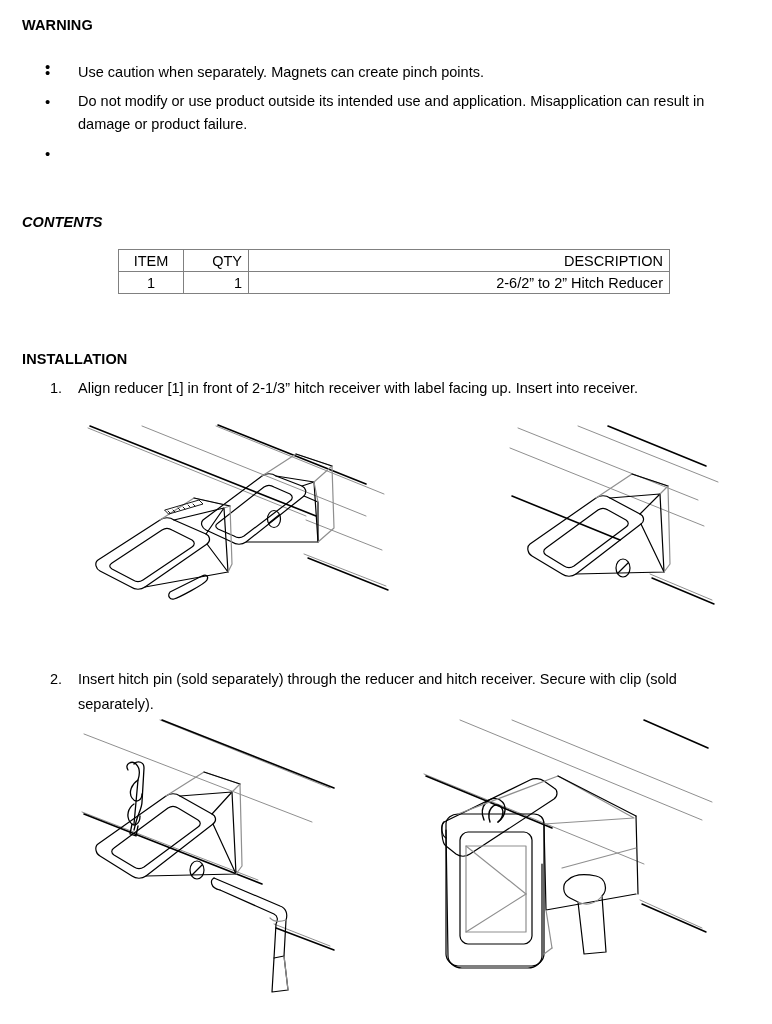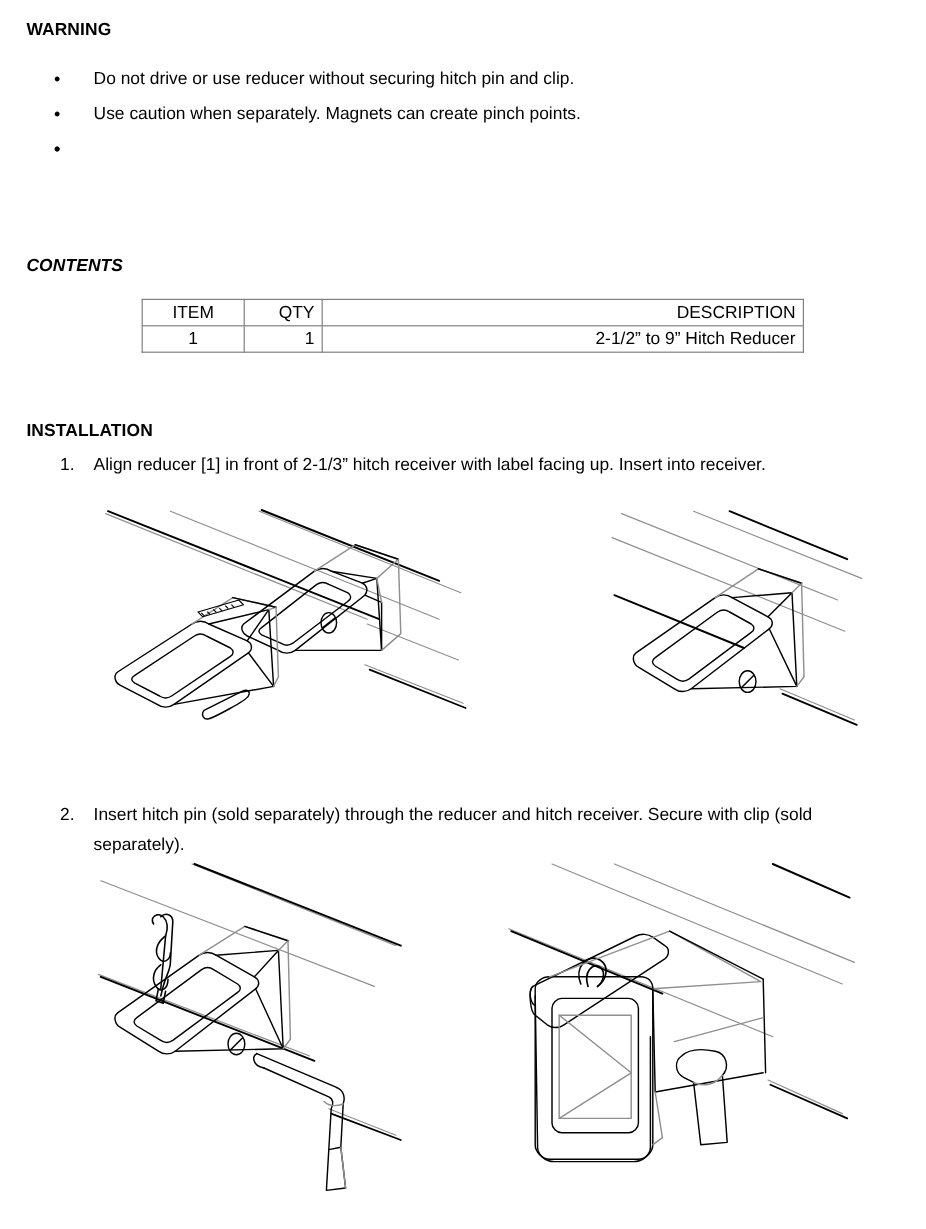--- a/index.html
+++ b/index.html
@@ -70,21 +70,21 @@
     table-layout: fixed;
   }
   .contents-table td, .contents-table th {
     border: 1px solid #808080;
     font-size: 14.5px;
     font-weight: normal;
     height: 22px;
     padding: 1px 6px;
     box-sizing: border-box;
   }
-  .col-item { width: 85px; text-align: center; }
+  .col-item { width: 65px; text-align: center; }
   .col-qty  { width: 65px; text-align: right; }
   .col-desc { text-align: right; padding-left: 8px; }
 
   
   .step {
     position: absolute;
     left: 0;
     width: 772px;
   }
   .step-body {
@@ -121,49 +121,49 @@
 </head>
 <body>
 
 <div class="page">
 
   <div class="section-heading" id="heading-warning">WARNING</div>
 
   <div class="bullet-list">
     <div class="bullet-row">
       <span class="dot">•</span>
-      <span class="btext">Do not drive or use reducer without securing hitch pin and clip.</span>
     </div>
     <div class="bullet-row">
       <span class="dot">•</span>
       <span class="btext">Use caution when separately. Magnets can create pinch points.</span>
     </div>
     <div class="bullet-row">
       <span class="dot">•</span>
+      <span class="btext">Do not modify or use product outside its intended use and application. Misapplication can result in damage or product failure.</span>
     </div>
     <div class="bullet-row">
       <span class="dot">•</span>
     </div>
   </div>
 
   <div class="section-heading" id="heading-contents">CONTENTS</div>
 
   <table class="contents-table">
     <thead>
       <tr>
         <th class="col-item">ITEM</th>
         <th class="col-qty">QTY</th>
         <th class="col-desc">DESCRIPTION</th>
       </tr>
     </thead>
     <tbody>
       <tr>
         <td class="col-item">1</td>
         <td class="col-qty">1</td>
-        <td class="col-desc">2-1/2” to 9” Hitch Reducer</td>
+        <td class="col-desc">2-6/2” to 2” Hitch Reducer</td>
       </tr>
     </tbody>
   </table>
 
   <div class="section-heading" id="heading-installation">INSTALLATION</div>
 
   <div class="step" id="step-1">
     <div class="step-body">
       <span class="num">1.</span>
       <span>Align reducer [1] in front of 2-1/3” hitch receiver with label facing up. Insert into receiver.</span>

